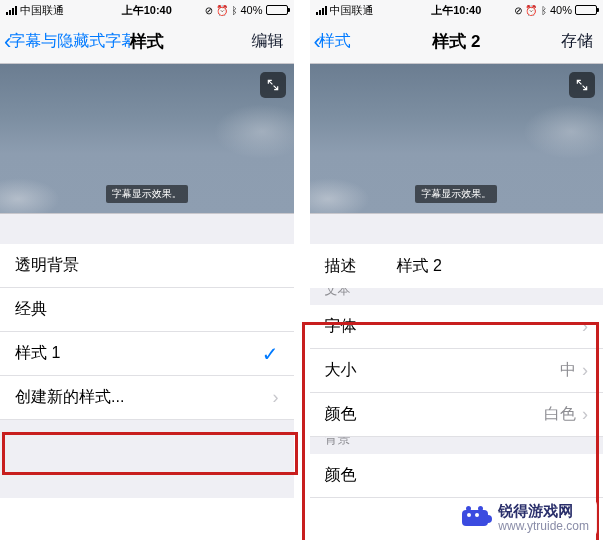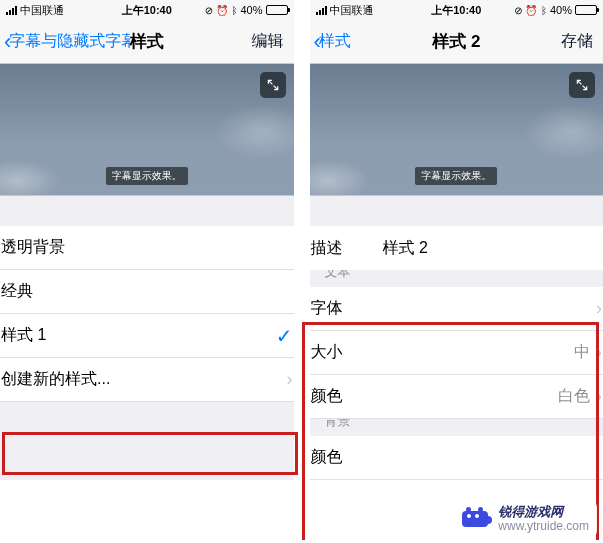--- a/index.html
+++ b/index.html
@@ -10,45 +10,45 @@
   .sb-left, .sb-right { display:flex; align-items:center; gap:3px; }
   .sb-center { position:absolute; left:50%; transform:translateX(-50%); font-size:11px; font-weight:600;}
   .sig { display:flex; gap:1px; align-items:flex-end; }
   .sbar { width:2px; background:#000; }
   .b1{height:3px}.b2{height:5px}.b3{height:7px}.b4{height:9px}
   .navbar { height: 44px; background:#f7f7f8; border-bottom:1px solid #c8c7cc; display:flex; align-items:center; position:relative; }
   .nav-back { color:#007aff; font-size:16px; display:flex; align-items:center; padding-left:4px; max-width:130px; white-space:nowrap; overflow:hidden; }
   .chev-l { font-size:22px; line-height:1; margin-right:-2px; font-weight:300;}
   .nav-title { position:absolute; left:50%; transform:translateX(-50%); font-size:17px; font-weight:600; color:#000; }
   .nav-right { position:absolute; right:10px; color:#0f172a; font-size:16px; }
-  .preview { height:132px; background:linear-gradient(180deg,#6b7d91 0%,#7c8ea1 35%,#8d9db0 60%,#8e9eb1 100%); position:relative; border-bottom:1px solid #c8c7cc; }
+  .preview { height:150px; background:linear-gradient(180deg,#6b7d91 0%,#7c8ea1 35%,#8d9db0 60%,#8e9eb1 100%); position:relative; border-bottom:1px solid #c8c7cc; }
   .cloud1{position:absolute;left:0;bottom:0;width:60px;height:35px;background:radial-gradient(ellipse at 30% 60%, rgba(210,215,222,0.55) 0%, rgba(210,215,222,0) 70%);} 
   .cloud2{position:absolute;right:0;top:40px;width:80px;height:55px;background:radial-gradient(ellipse at 60% 50%, rgba(200,207,216,0.45) 0%, rgba(200,207,216,0) 70%);} 
   .expand-btn { position:absolute; top:8px; right:8px; width:26px; height:26px; background:rgba(0,0,0,0.55); border-radius:5px; display:flex; align-items:center; justify-content:center; }
   .expand-btn svg{width:14px;height:14px;stroke:#fff;stroke-width:2;fill:none;}
   .caption-sample{position:absolute;bottom:10px;left:50%;transform:translateX(-50%);background:rgba(0,0,0,0.55);color:#fff;font-size:10px;padding:2px 6px;border-radius:2px;}
   .list { background:#fff; }
   .gap { height:30px; background:#efeff4; }
-  .row { height:44px; display:flex; align-items:center; padding:0 1px; border-bottom:1px solid #e0e0e4; font-size:16px; color:#000; position:relative; background:#fff;}
+  .row { height:44px; display:flex; align-items:center; padding:0 15px; border-bottom:1px solid #e0e0e4; font-size:16px; color:#000; position:relative; background:#fff;}
   .row-val { margin-left:auto; color:#8e8e93; font-size:16px;}
   .chev-r { color:#c7c7cc; font-size:18px; margin-left:6px; font-weight:300;}
   .check { color:#007aff; font-size:20px; margin-left:auto; }
   .section-header { height:17px; background:#efeff4; color:#8e8e93; font-size:13px; display:flex; align-items:flex-end; padding:0 15px 6px; }
   .highlight-red { border:3px solid #c81e1e; box-sizing:border-box; }
   .hl1 { position:absolute; left:2px; top:432px; width:296px; height:43px; pointer-events:none; }
   .hl2 { position:absolute; left:302px; top:322px; width:297px; height:218px; pointer-events:none; border-bottom:none; }
   .watermark { position:absolute; right:6px; bottom:6px; display:flex; align-items:center; gap:6px; background:rgba(255,255,255,0.9); padding:4px 8px; border-radius:6px; }
   .wm-ico { width:30px; height:22px; position:relative; }
   .wm-body{position:absolute;left:0;top:3px;width:26px;height:16px;background:#3b4be0;border-radius:4px;}
   .wm-eyeL,.wm-eyeR{position:absolute;top:6px;width:4px;height:4px;background:#fff;border-radius:50%;}
   .wm-eyeL{left:5px}.wm-eyeR{left:13px}
   .wm-ant1,.wm-ant2{position:absolute;top:-1px;width:5px;height:5px;background:#3b4be0;border-radius:50%;}
   .wm-ant1{left:4px}.wm-ant2{left:16px}
   .wm-hand{position:absolute;right:0;top:8px;width:8px;height:8px;background:#3b4be0;border-radius:50%;}
-  .wm-txt { font-size:13px; font-weight:700; color:#2a2f6b; font-style:italic; line-height:1.1; }
+  .wm-txt { font-size:15px; font-weight:700; color:#2a2f6b; line-height:1.1; }
   .wm-sub { font-size:12px; color:#8a8da8; }
   .batt { width:22px; height:10px; border:1px solid #000; border-radius:2px; position:relative; }
   .batt::after{content:"";position:absolute;right:-3px;top:2px;width:2px;height:4px;background:#000;border-radius:0 1px 1px 0;}
   .batt-fill{height:100%;width:40%;background:#000;}
   .sicon{font-size:10px;}
 </style>
 </head>
 <body>
 
 <div class="screens">

